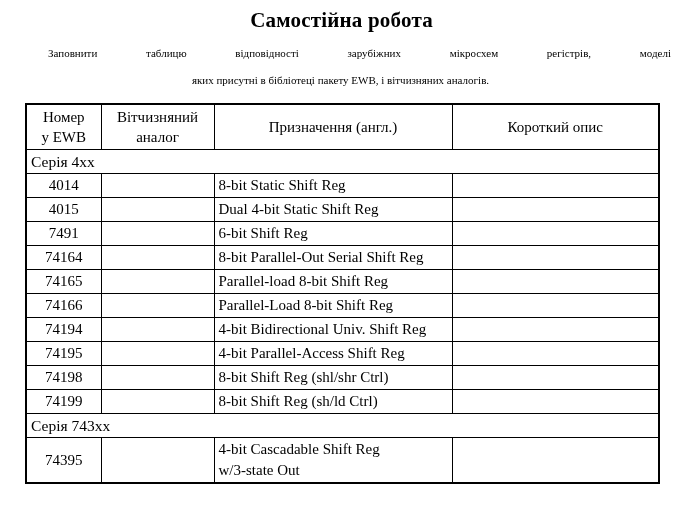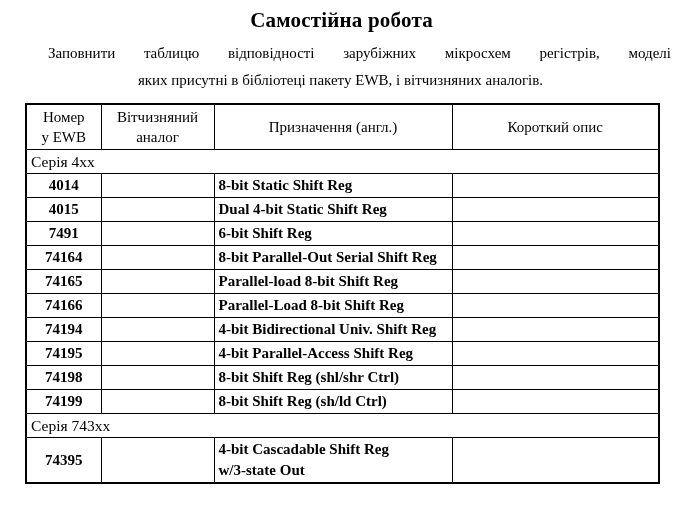--- a/index.html
+++ b/index.html
@@ -21,21 +21,21 @@
   }
   .doc-title {
     margin: 8px 0 0 0;
     font-size: 21px;
     font-weight: bold;
     text-align: center;
     letter-spacing: 0.2px;
   }
   .intro {
     margin: 7px 12px 0 10px;
-    font-size: 15px;
+    font-size: 11px;
     line-height: 27px;
   }
   .intro-line-1 {
     display: block;
     text-indent: 38px;
     text-align: justify;
     text-align-last: justify;
   }
   .intro-line-2 {
     display: block;
@@ -64,21 +64,20 @@
     line-height: 20px;
   }
   tr.series-row td {
     font-weight: normal;
     text-align: left;
     height: 21px;
     font-size: 15.5px;
   }
   tr.data-row {
     height: 21px;
-    font-weight: bold;
   }
   tr.data-row td.cell-number {
     text-align: center;
   }
   tr.data-row td.cell-purpose {
     text-align: left;
     white-space: pre-line;
     line-height: 21px;
   }
   tr.data-row td.cell-analog,

